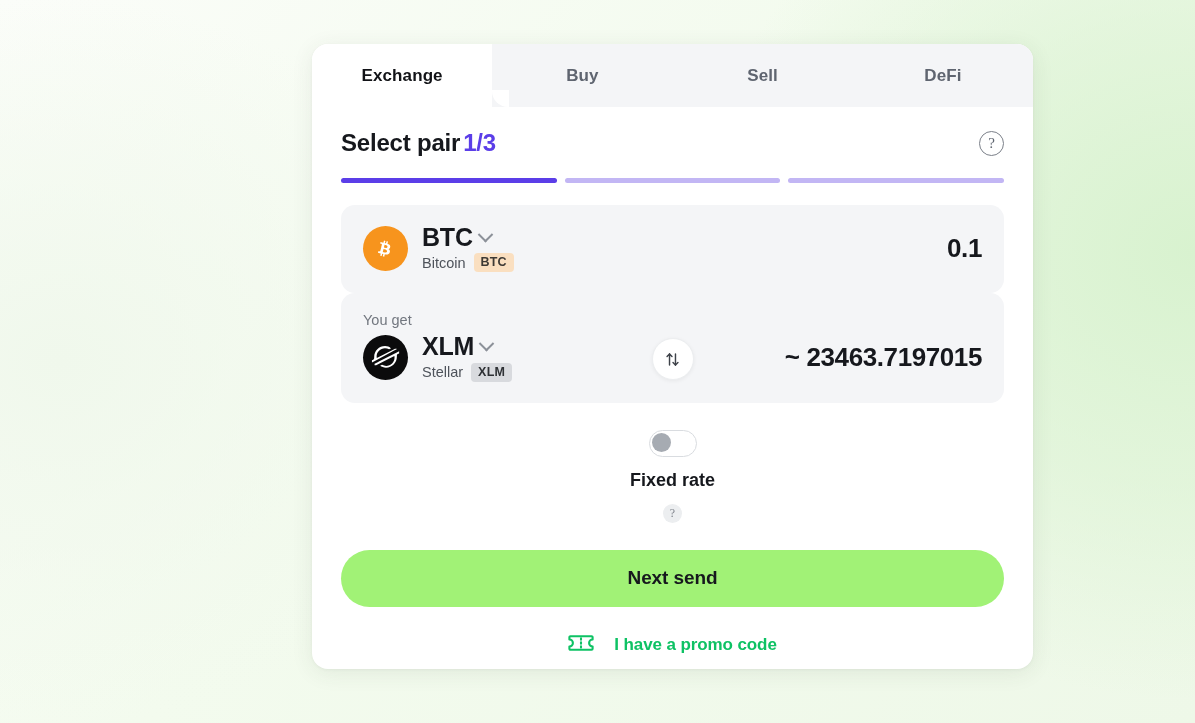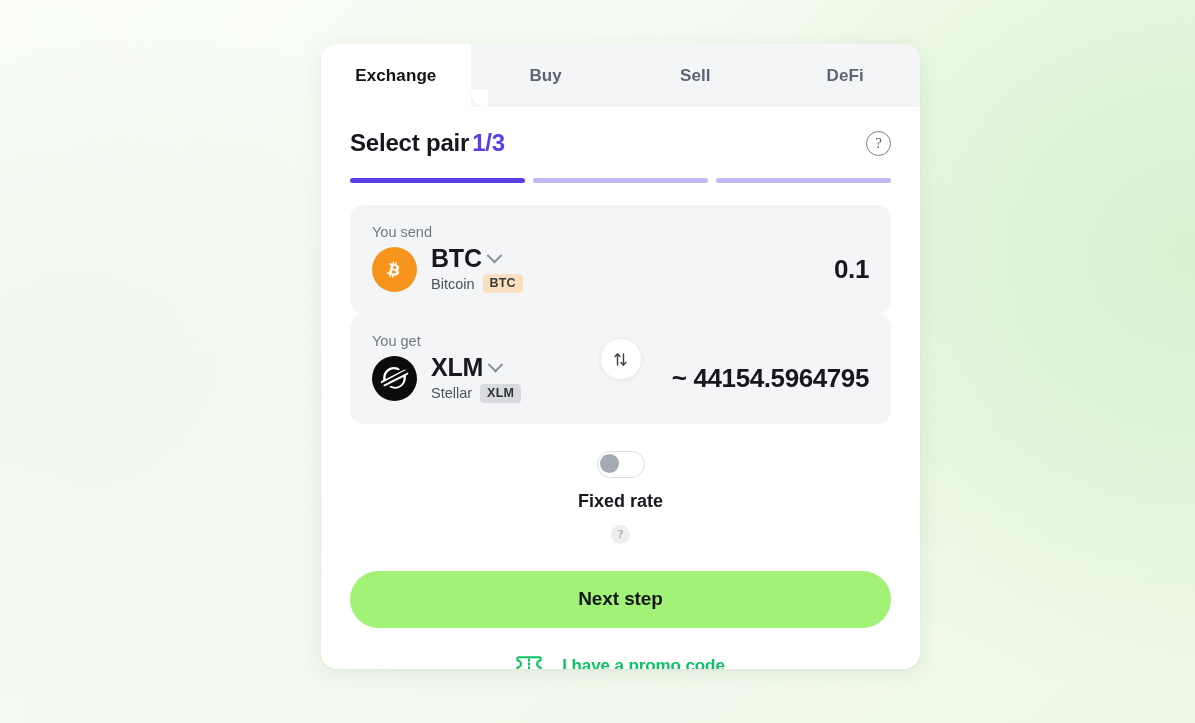--- a/index.html
+++ b/index.html
@@ -16,23 +16,23 @@
     background-image:
       radial-gradient(ellipse 700px 620px at 100% 35%, #d8f2cf 0%, rgba(216,242,207,0.55) 38%, rgba(216,242,207,0) 72%),
       radial-gradient(ellipse 620px 520px at 5% 50%, #f0f8ec 0%, rgba(240,248,236,0) 70%),
       linear-gradient(135deg, #fbfdf9 0%, #f3fbee 45%, #eef8e8 100%);
     position: relative;
   }
 
   
   .widget {
     position: absolute;
-    left: 321px;
+    left: 312px;
     top: 44px;
-    width: 599px;
+    width: 721px;
     height: 625px;
     background: #ffffff;
     border-radius: 16px;
     box-shadow: 0 4px 22px rgba(60, 70, 60, 0.09),
                 0 1px 3px rgba(60, 70, 60, 0.05);
     overflow: hidden;
   }
 
   
   .tabs {
@@ -328,21 +328,20 @@
 
   <div class="progress">
     <div class="seg done"></div>
     <div class="seg"></div>
     <div class="seg"></div>
   </div>
 
   <div class="panels">
 
     <div class="panel">
-      <div class="panel-label">You send</div>
       <div class="panel-body">
         <div class="coin-block">
           <div class="coin-logo btc">
             <svg width="27" height="27" viewBox="0 0 32 32" aria-hidden="true">
               <path fill="#ffffff" d="M21.6 14.2c.3-2-1.2-3.1-3.3-3.8l.7-2.7-1.7-.4-.7 2.6c-.4-.1-.9-.2-1.4-.3l.7-2.6-1.7-.4-.7 2.7c-.4-.1-.7-.2-1.1-.3v0l-2.3-.6-.4 1.8s1.2.3 1.2.3c.7.2.8.6.8 1l-.8 3.1c0 0 .1 0 .2.1l-.2 0-1.1 4.3c-.1.2-.3.5-.8.4 0 0-1.2-.3-1.2-.3l-.8 1.9 2.2.5c.4.1.8.2 1.2.3l-.7 2.8 1.7.4.7-2.7c.5.1.9.2 1.4.3l-.7 2.7 1.7.4.7-2.8c2.8.5 4.9.3 5.8-2.2.7-2-.0-3.2-1.5-3.9 1.1-.3 1.9-1 2.1-2.5zm-3.8 5.4c-.5 2-3.9.9-5 .6l.9-3.7c1.1.3 4.6.8 4.1 3.1zm.5-5.4c-.5 1.8-3.3.9-4.2.7l.8-3.3c.9.2 3.9.6 3.4 2.6z"></path>
             </svg>
           </div>
           <div class="coin-text">
             <div class="ticker-row">
               <span class="ticker">BTC</span>
@@ -382,34 +381,34 @@
             <div class="ticker-row">
               <span class="ticker">XLM</span>
               <span class="chev"></span>
             </div>
             <div class="meta-row">
               <span class="coin-name">Stellar</span>
               <span class="net-badge xlm">XLM</span>
             </div>
           </div>
         </div>
-        <div class="amount">~ 44154.5964795</div>
+        <div class="amount">~ 23463.7197015</div>
       </div>
     </div>
   </div>
 
   <div class="fixed-rate-row">
     <div class="toggle">
       <div class="knob"></div>
     </div>
     <span class="fixed-label">Fixed rate</span>
     <span class="mini-help">?</span>
   </div>
 
-  <button class="cta">Next step</button>
+  <button class="cta">Next send</button>
 
   <div class="promo-row">
     <span>
       <svg width="26" height="20" viewBox="0 0 26 20" aria-hidden="true">
         <path d="M2.4 3.2h21.2a1 1 0 0 1 1 1v2.3a3.5 3.5 0 0 0 0 7v2.3a1 1 0 0 1-1 1H2.4a1 1 0 0 1-1-1v-2.3a3.5 3.5 0 0 0 0-7V4.2a1 1 0 0 1 1-1z" fill="none" stroke="#0ec264" stroke-width="2.1" stroke-linejoin="round"></path>
         <path d="M13 5.4v1.4M13 9.3v1.4M13 13.2v1.4" stroke="#0ec264" stroke-width="2.1" stroke-linecap="round"></path>
       </svg>
     </span>
     <span class="promo-text">I have a promo code</span>
   </div>

